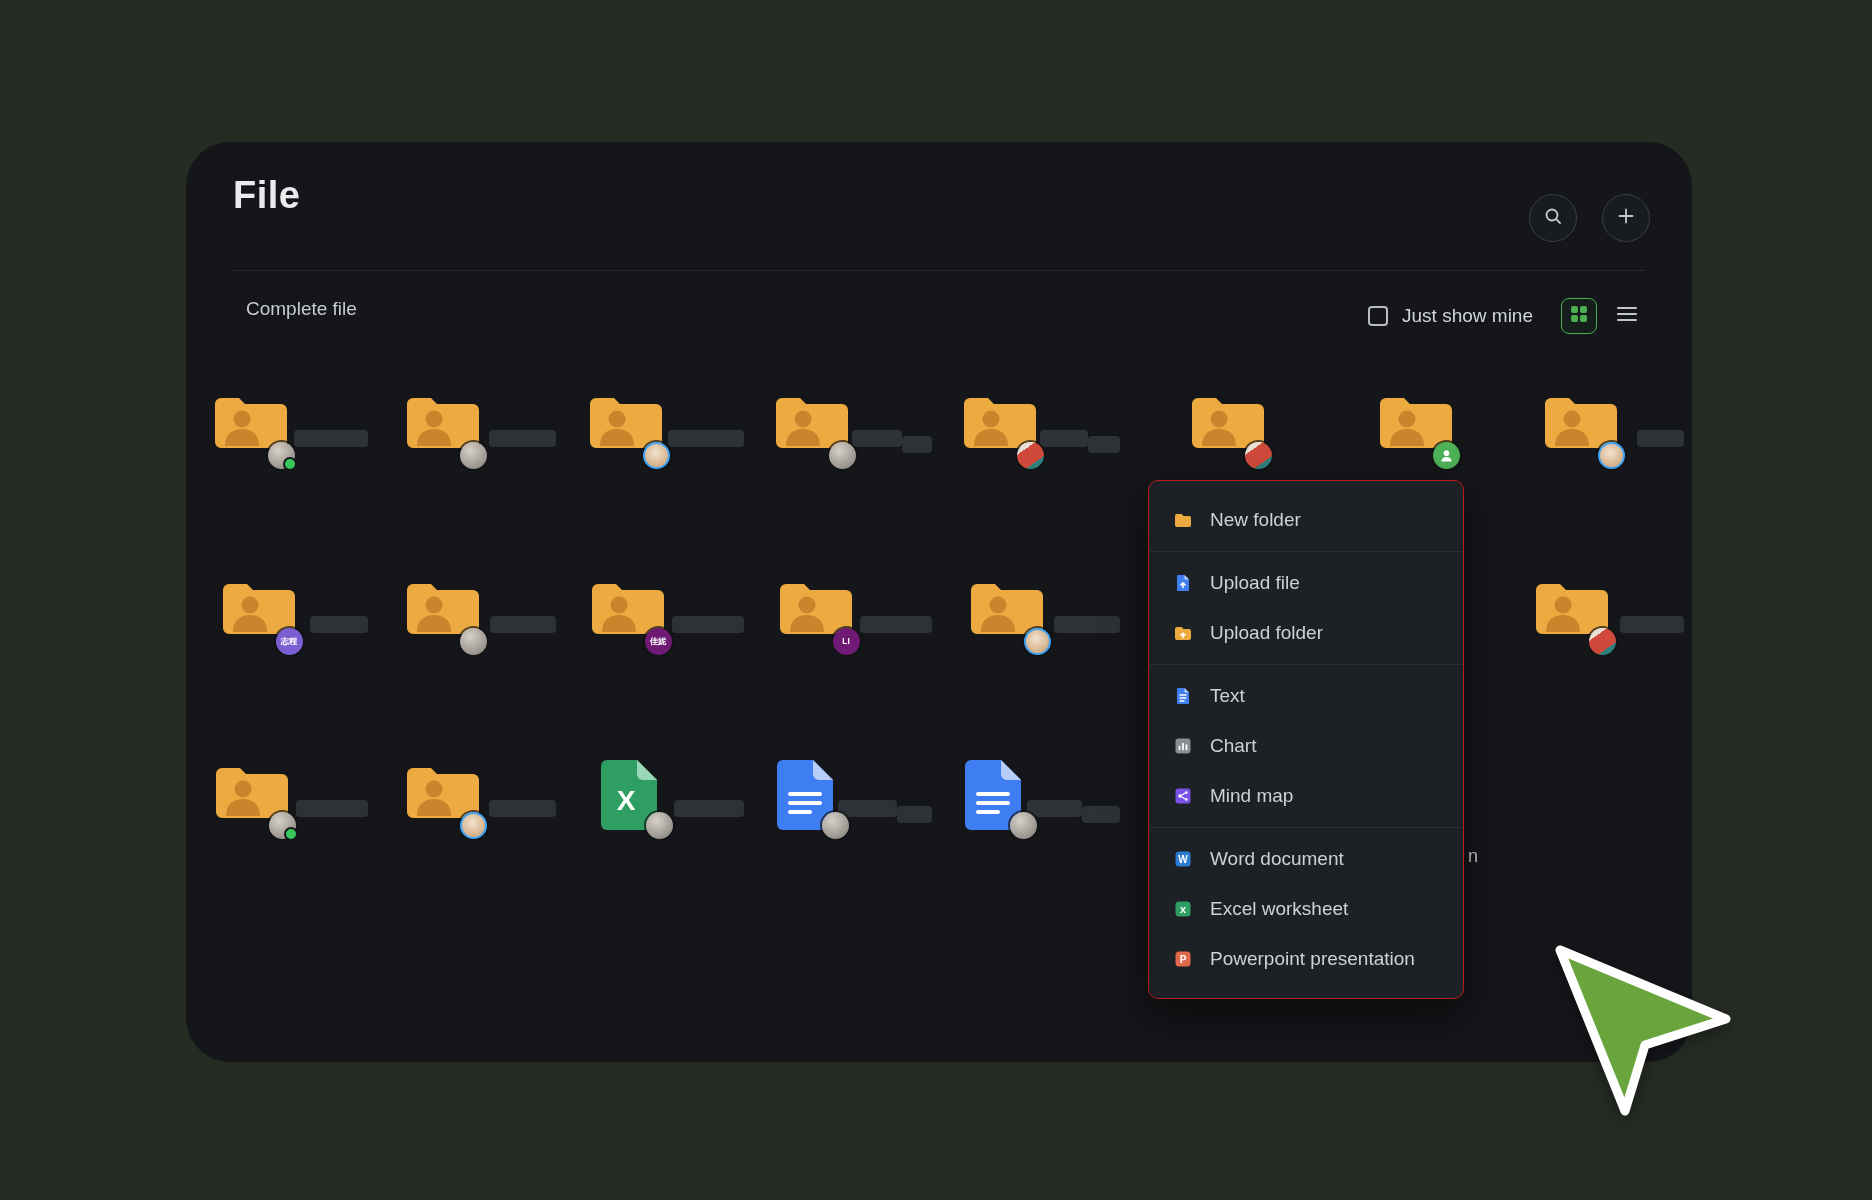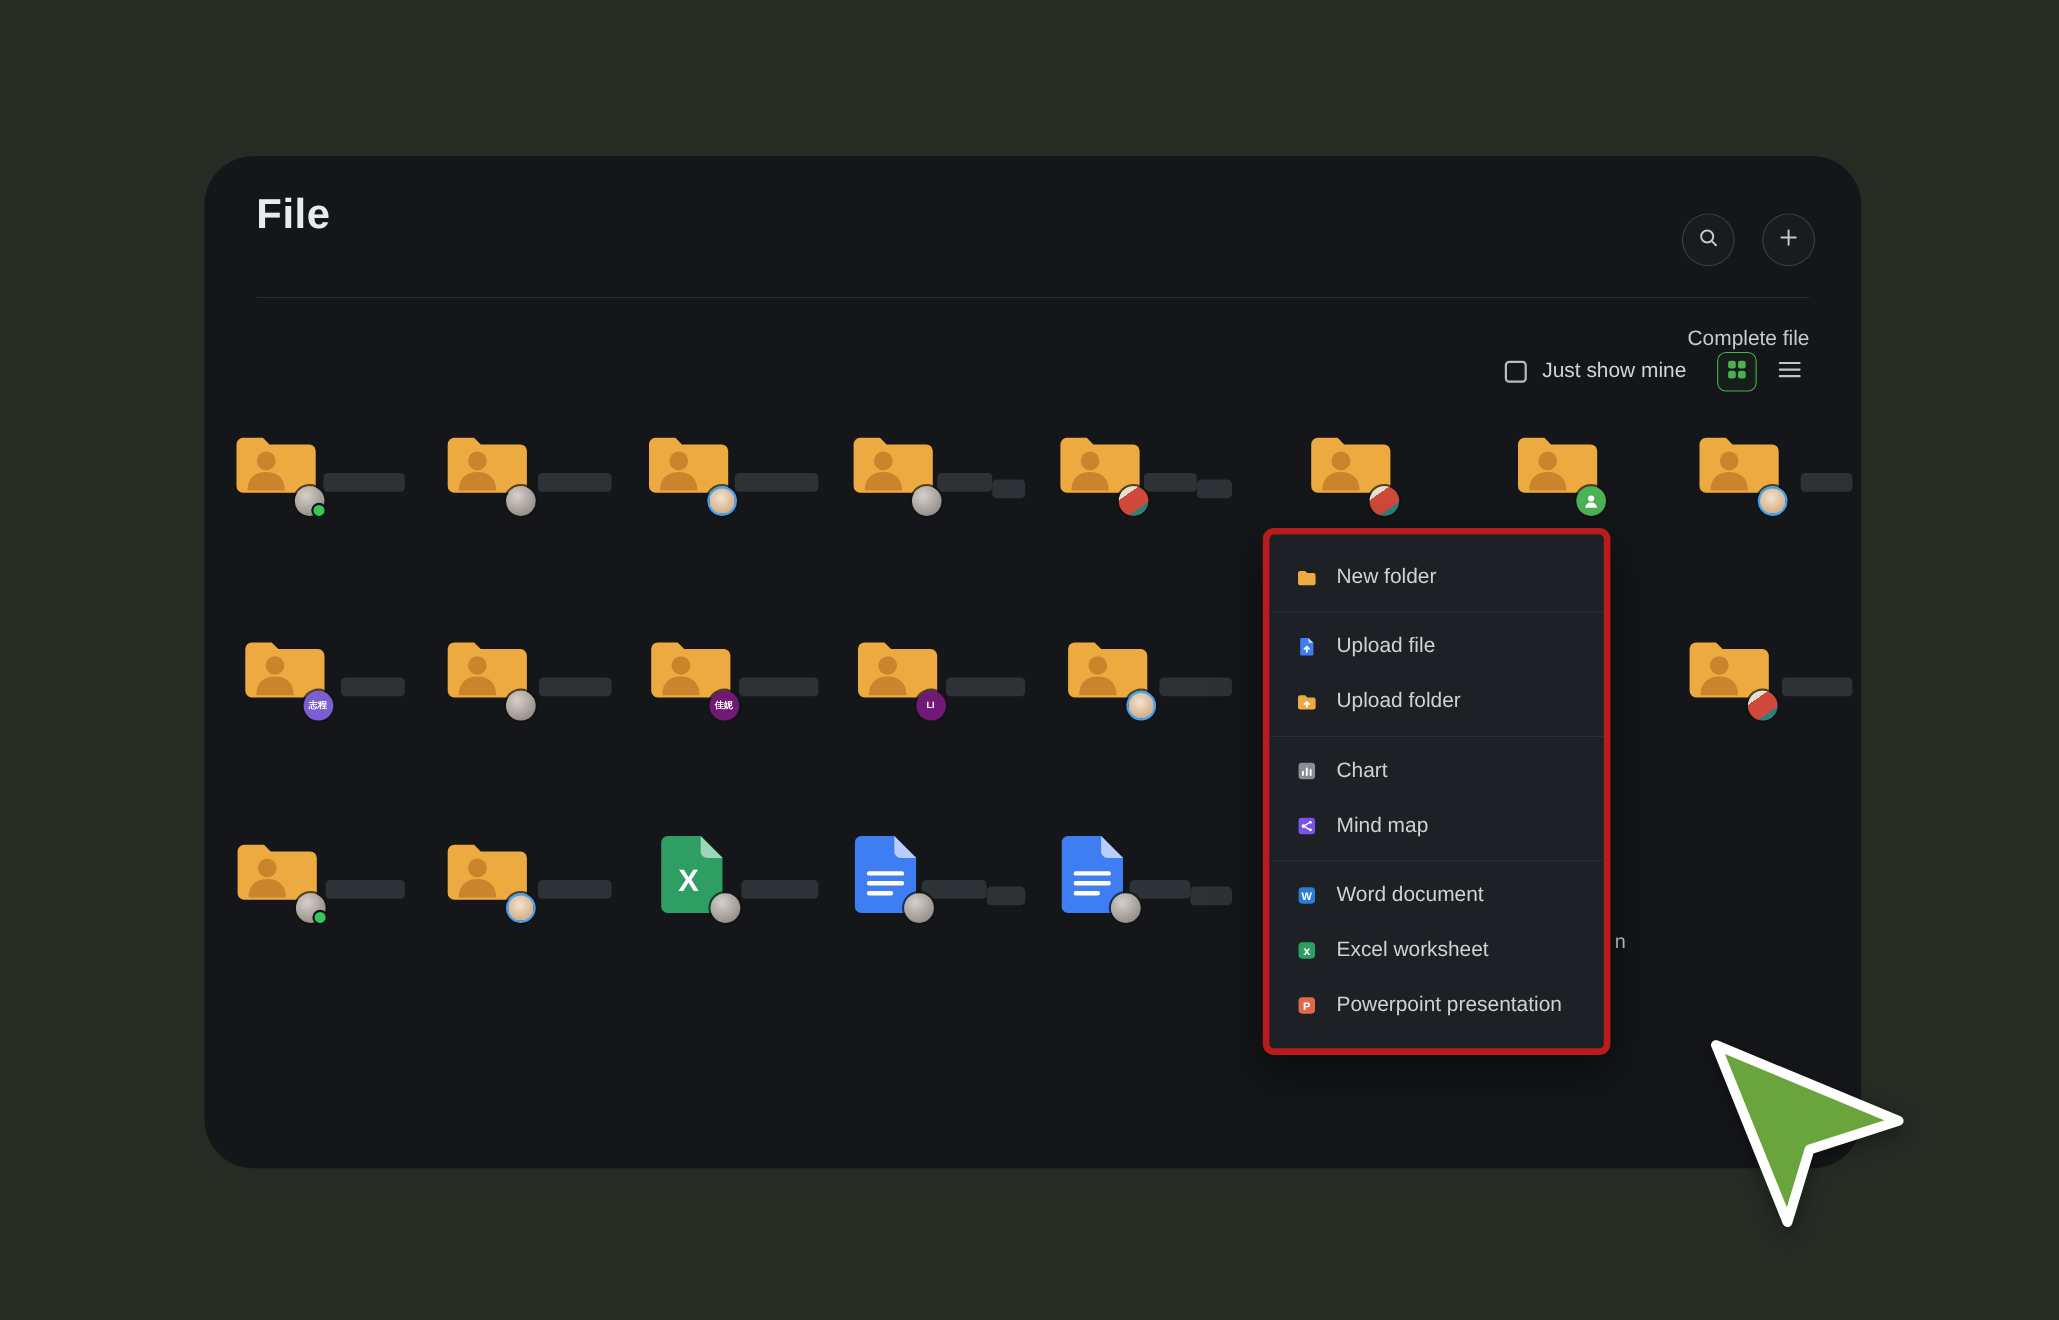--- a/index.html
+++ b/index.html
@@ -4,21 +4,21 @@
 <style>
   html,body{margin:0;padding:0;}
   body{background:var(--outer-bg,#262b24);font-family:"Liberation Sans",sans-serif;}
   .stage{position:relative;width:1872px;height:1200px;overflow:hidden;background:var(--outer-bg,#262b24);}
   .panel{position:absolute;left:186px;top:142px;width:1506px;height:920px;background:var(--panel-bg,#141619);border-radius:44px;}
   .page-title{position:absolute;left:47px;top:32px;margin:0;font-size:38px;font-weight:700;color:var(--text-primary,#e9ebec);letter-spacing:.5px;}
   .hdr-btn{position:absolute;top:52px;width:46px;height:46px;border-radius:50%;border:1px solid #3a3e43;background:#191c1f;display:flex;align-items:center;justify-content:center;cursor:pointer;}
   #search-btn{left:1343px;}
   #add-btn{left:1416px;}
   .hdr-divider{position:absolute;left:47px;top:128px;width:1412px;height:1px;background:#26292d;}
-  .toolbar{position:absolute;left:60px;right:47px;top:156px;height:36px;display:flex;align-items:flex-end;justify-content:space-between;flex-direction:column;}
+  .toolbar{position:absolute;left:60px;right:47px;top:156px;height:36px;display:flex;align-items:flex-start;justify-content:space-between;}
   .toolbar-left{font-size:19px;color:var(--text-secondary,#c7cbcd);}
   .toolbar-right{display:flex;align-items:center;gap:12px;}
   .checkbox{width:20px;height:20px;border:2px solid #b9bdc0;border-radius:4px;background:transparent;box-sizing:border-box;cursor:pointer;}
   .filter-label{font-size:19px;color:#d2d5d7;margin-right:16px;margin-left:2px;}
   .view-btn{width:36px;height:36px;border-radius:8px;display:flex;align-items:center;justify-content:center;cursor:pointer;}
   .view-btn.grid-active{border:1px solid var(--accent-green,#4caf50);background:rgba(76,175,80,.06);box-sizing:border-box;}
   
   .grid-item{position:absolute;width:160px;display:flex;flex-direction:row;align-items:center;}
   .icon-wrap{position:relative;height:88px;width:100%;display:flex;align-items:flex-start;justify-content:center;}
   .avatar{position:absolute;left:50%;margin-left:17px;bottom:9px;width:27px;height:27px;border-radius:50%;display:flex;align-items:center;justify-content:center;box-sizing:border-box;box-shadow:0 0 0 2px rgba(16,18,20,.7);}
@@ -26,21 +26,21 @@
   .avatar.cat{background:radial-gradient(circle at 38% 32%,#d6d0c9,#7f7a74);}
   .avatar.boy{background:radial-gradient(circle at 45% 38%,#f3e3cf,#c89a6e);border:2.5px solid #3fa3f6;}
   .avatar.santa{background:linear-gradient(145deg,#e6e0d4 0%,#e6e0d4 28%,#cf4a3a 28%,#cf4a3a 72%,#2f7f7c 72%);}
   .avatar.purple{background:#7a5ed2;}
   .avatar.redtext{background:#701a75;}
   .avatar.greenperson{background:#4db257;}
   .avatar .dot{position:absolute;right:-2px;bottom:-2px;width:10px;height:10px;border-radius:50%;background:#35c759;border:2px solid #141619;box-sizing:content-box;}
   .skeleton-bar{height:17px;border-radius:4px;background:var(--skeleton,#2d3237);margin-top:8px;}
   .skeleton-bar.second{margin-top:20px;}
   
-  .context-menu{position:absolute;left:962px;top:338px;width:316px;background:var(--menu-bg,#1d2025);border:6px solid #b91c1c;border-radius:10px;box-shadow:0 16px 40px rgba(0,0,0,.5);padding:8px 0;z-index:5;box-sizing:border-box;}
+  .context-menu{position:absolute;left:962px;top:338px;width:316px;background:var(--menu-bg,#1d2025);border:1px solid #b91c1c;border-radius:10px;box-shadow:0 16px 40px rgba(0,0,0,.5);padding:8px 0;z-index:5;box-sizing:border-box;}
   .menu-section{padding:6px 0;}
   .menu-item{height:50px;display:flex;align-items:center;padding:0 24px;gap:17px;font-size:19px;color:#ced2d4;cursor:pointer;}
   .menu-divider{height:1px;background:#2b2f34;}
   .mi-icon{width:20px;height:20px;display:flex;align-items:center;justify-content:center;flex:0 0 auto;}
   .mi-label{white-space:nowrap;}
   .fragment{position:absolute;left:1282px;top:704px;font-size:18px;color:#c7cbcd;}
   
   .cursor-svg{position:absolute;left:0;top:0;width:1872px;height:1200px;pointer-events:none;z-index:20;}
   .cursor-shape{fill:var(--cursor-fill,#69a43d);stroke:var(--cursor-stroke,#ffffff);stroke-width:9;stroke-linejoin:round;filter:drop-shadow(0 5px 8px rgba(0,0,0,.35));}
 </style>
@@ -349,20 +349,30 @@
               </svg>
             </span>
             <span class="mi-label">Upload folder</span>
           </div>
         </div>
         <div class="menu-divider"></div>
         <div class="menu-section">
           <div class="menu-item">
             <span class="mi-icon">
               <svg width="20" height="20" viewBox="0 0 20 20">
+                <path d="M5 2h6.5L16 6.5V17a1 1 0 0 1-1 1H5a1 1 0 0 1-1-1V3a1 1 0 0 1 1-1z" fill="#3f7df2"></path>
+                <path d="M11.5 2 16 6.5h-3.5a1 1 0 0 1-1-1z" fill="#bcd3fb"></path>
+                <path d="M7 9h6M7 12h6M7 15h4" stroke="#fff" stroke-width="1.4" stroke-linecap="round"></path>
+              </svg>
+            </span>
+            <span class="mi-label">Text</span>
+          </div>
+          <div class="menu-item">
+            <span class="mi-icon">
+              <svg width="20" height="20" viewBox="0 0 20 20">
                 <rect x="2.5" y="2.5" width="15" height="15" rx="3" fill="#878e94"></rect>
                 <path d="M6.5 13.5v-3M10 13.5V7.5M13.5 13.5V9" stroke="#fff" stroke-width="1.7" stroke-linecap="round"></path>
               </svg>
             </span>
             <span class="mi-label">Chart</span>
           </div>
           <div class="menu-item">
             <span class="mi-icon">
               <svg width="20" height="20" viewBox="0 0 20 20">
                 <rect x="2.5" y="2.5" width="15" height="15" rx="3" fill="#7a52e8"></rect>

